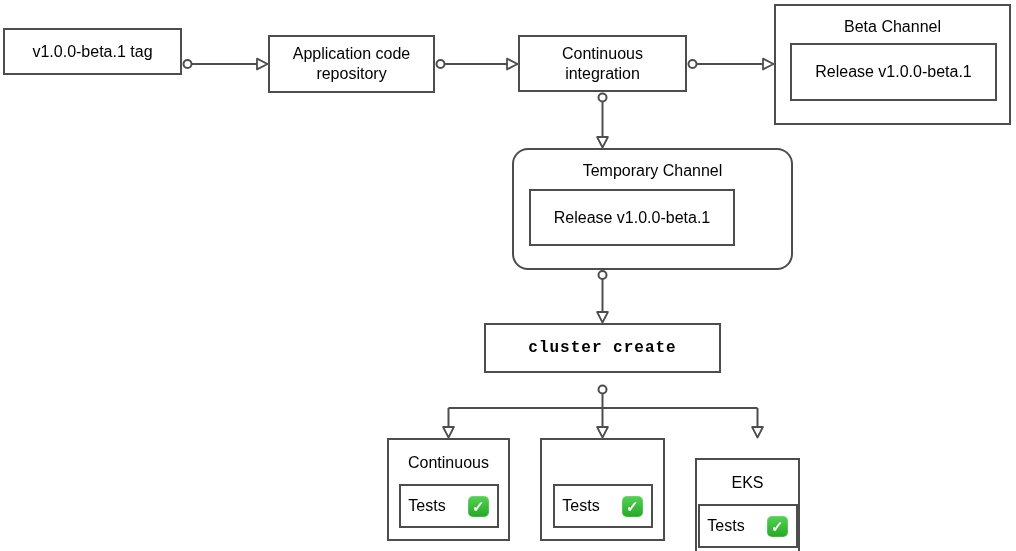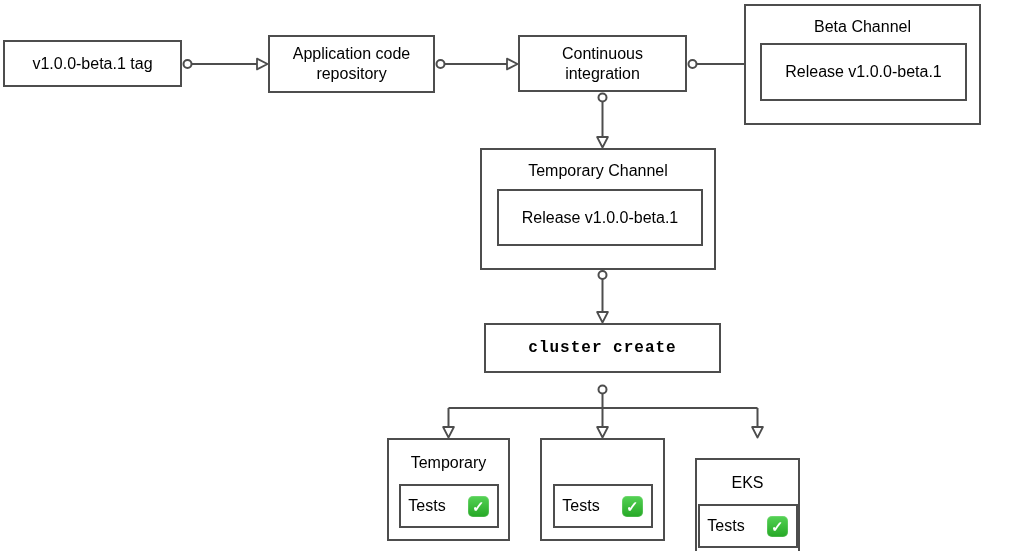--- a/index.html
+++ b/index.html
@@ -23,25 +23,25 @@
   .connectors{position:absolute;left:0;top:0;width:1016px;height:551px;}
   .connectors line,.connectors path{stroke:var(--connector);stroke-width:2;fill:none;}
   .connectors circle{fill:#fff;stroke:var(--connector);stroke-width:2;}
   .connectors polygon{fill:#fff;stroke:var(--connector);stroke-width:1.8;stroke-linejoin:round;}
   .node{
     position:absolute;box-sizing:border-box;
     border:2px solid var(--border);background:#fff;
   }
   .simple{display:flex;align-items:center;justify-content:center;text-align:center;line-height:1.25;}
   .simple span{display:block;padding:0 18px;}
-  .box-tag{left:3px;top:40px;width:179px;height:47px;}
+  .box-tag{left:3px;top:28px;width:179px;height:47px;}
   .box-repo{left:268px;top:35px;width:167px;height:58px;}
   .box-ci{left:518px;top:35px;width:169px;height:57px;}
-  .box-beta{left:744px;top:4px;width:237px;height:121px;}
-  .box-temp{left:480px;top:148px;width:236px;height:122px;}
+  .box-beta{left:774px;top:4px;width:237px;height:121px;}
+  .box-temp{left:512px;top:148px;width:281px;height:122px;border-radius:16px;}
   .box-cluster{left:484px;top:323px;width:237px;height:50px;
     font-family:"Liberation Mono","DejaVu Sans Mono",monospace;font-weight:bold;letter-spacing:1px;}
   .box-os{left:387px;top:438px;width:123px;height:103px;}
   .box-kurl{left:540px;top:438px;width:125px;height:103px;}
   .box-eks{left:695px;top:458px;width:105px;height:103px;}
   .channel-title{text-align:center;padding-top:11px;line-height:1.2;}
   .release-box{
     position:absolute;box-sizing:border-box;
     border:2px solid var(--border);
     display:flex;align-items:center;justify-content:center;
@@ -135,21 +135,21 @@
     <div class="release-box">
       <span>Release v1.0.0-beta.1</span>
     </div>
   </div>
 
   <div class="node simple box-cluster">
     <span>cluster create</span>
   </div>
 
   <div class="node cluster-node box-os">
-    <div class="channel-title">Temporary</div>
+    <div class="channel-title">Continuous</div>
     <div class="tests-box">
       <span>Tests</span>
       <span class="check">✓</span>
     </div>
   </div>
 
   <div class="node cluster-node box-kurl">
     <div class="tests-box">
       <span>Tests</span>
       <span class="check">✓</span>

